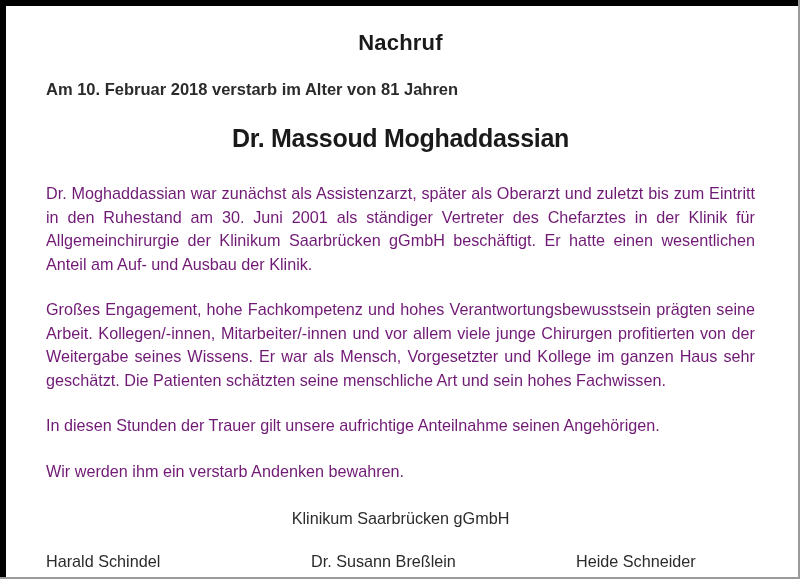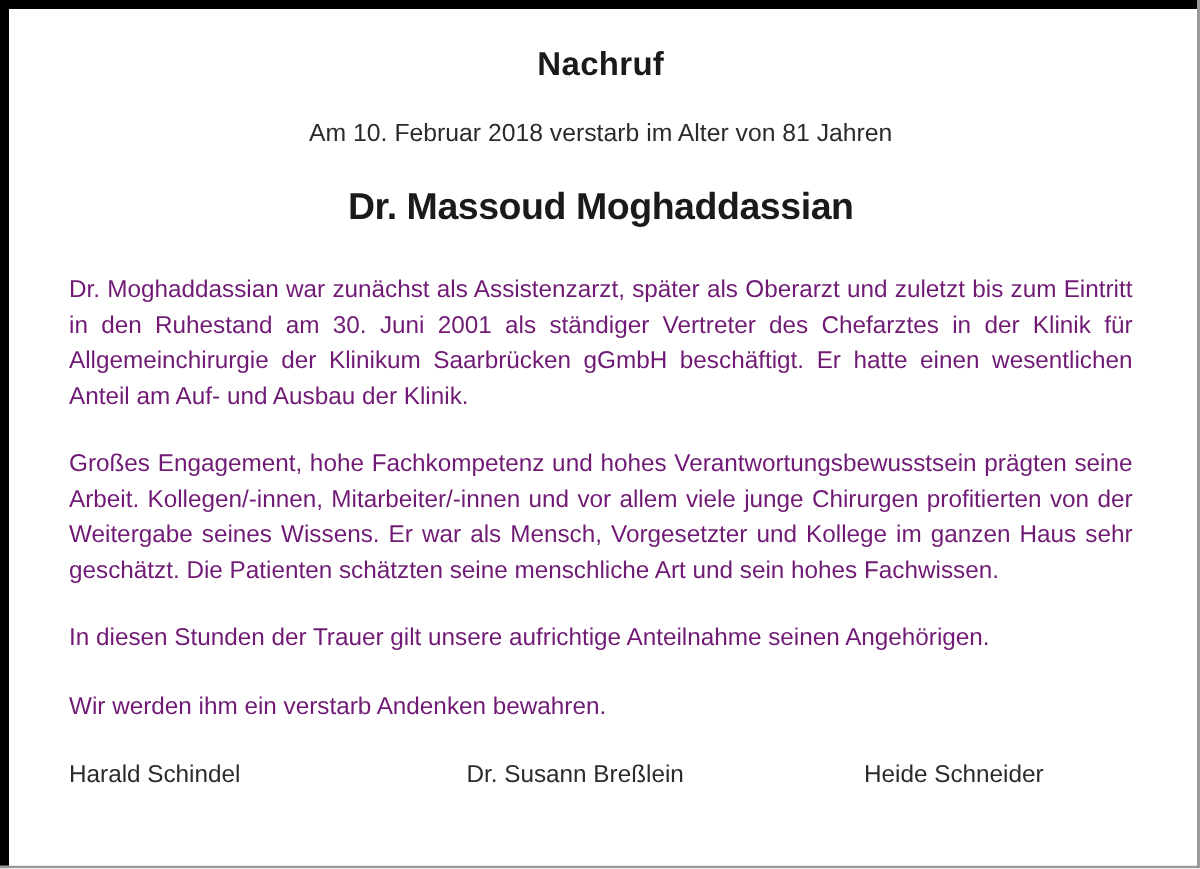--- a/index.html
+++ b/index.html
@@ -66,23 +66,23 @@
   .title {
     text-align: center;
     font-size: 22px;
     font-weight: bold;
     color: #1a1a1a;
     letter-spacing: 0.2px;
     margin-top: 24px;
   }
 
   .subtitle {
-    text-align: center;
+    text-align: left;
     font-size: 16.5px;
-    font-weight: normal;
+    font-weight: bold;
     color: #2b2b2b;
     margin-top: 24px;
   }
 
   .deceased-name {
     text-align: center;
     font-size: 25px;
     font-weight: bold;
     color: #1a1a1a;
     letter-spacing: -0.3px;
@@ -146,20 +146,21 @@
       <div class="deceased-name">Dr. Massoud Moghaddassian</div>
 
       <p class="body-par p-first">Dr. Moghaddassian war zunächst als Assistenzarzt, später als Oberarzt und zuletzt bis zum Eintritt in den Ruhestand am 30. Juni 2001 als ständiger Vertreter des Chefarztes in der Klinik für Allgemeinchirurgie der Klinikum Saarbrücken gGmbH beschäftigt. Er hatte einen wesentlichen Anteil am Auf- und Ausbau der Klinik.</p>
 
       <p class="body-par">Großes Engagement, hohe Fachkompetenz und hohes Verantwortungsbewusstsein prägten seine Arbeit. Kollegen/-innen, Mitarbeiter/-innen und vor allem viele junge Chirurgen profitierten von der Weitergabe seines Wissens. Er war als Mensch, Vorgesetzter und Kollege im ganzen Haus sehr geschätzt. Die Patienten schätzten seine menschliche Art und sein hohes Fachwissen.</p>
 
       <p class="body-par no-justify">In diesen Stunden der Trauer gilt unsere aufrichtige Anteilnahme seinen Angehörigen.</p>
 
       <p class="body-par no-justify">Wir werden ihm ein verstarb Andenken bewahren.</p>
 
+      <div class="org">Klinikum Saarbrücken gGmbH</div>
 
       <div class="signatories">
 
         <div class="sig-col col-1">
           <span class="sig-name">Harald Schindel</span>
 
         </div>
 
         <div class="sig-col col-2">
           <span class="sig-name">Dr. Susann Breßlein</span>

